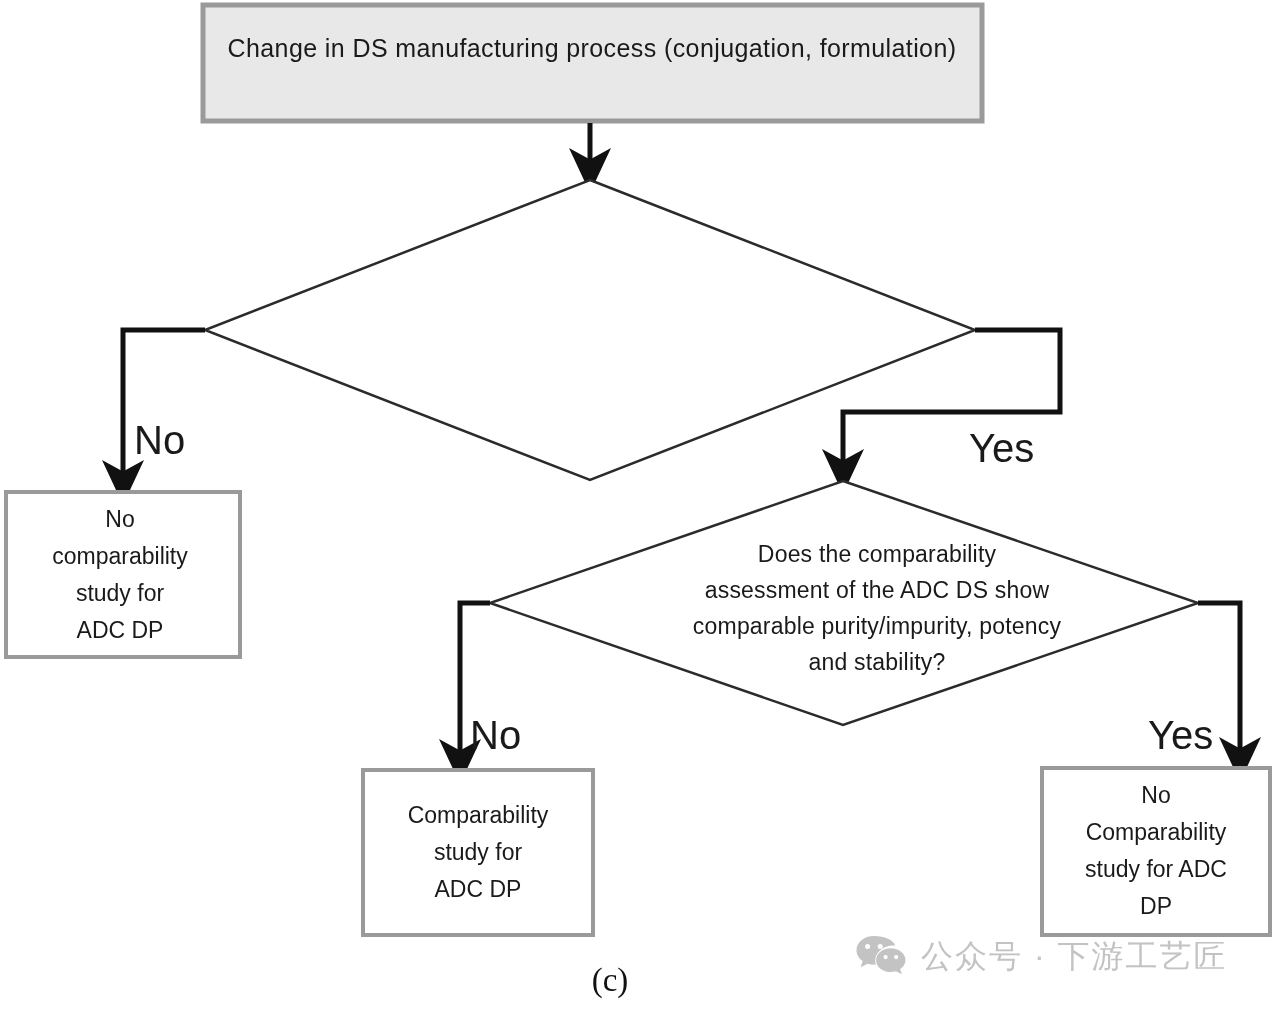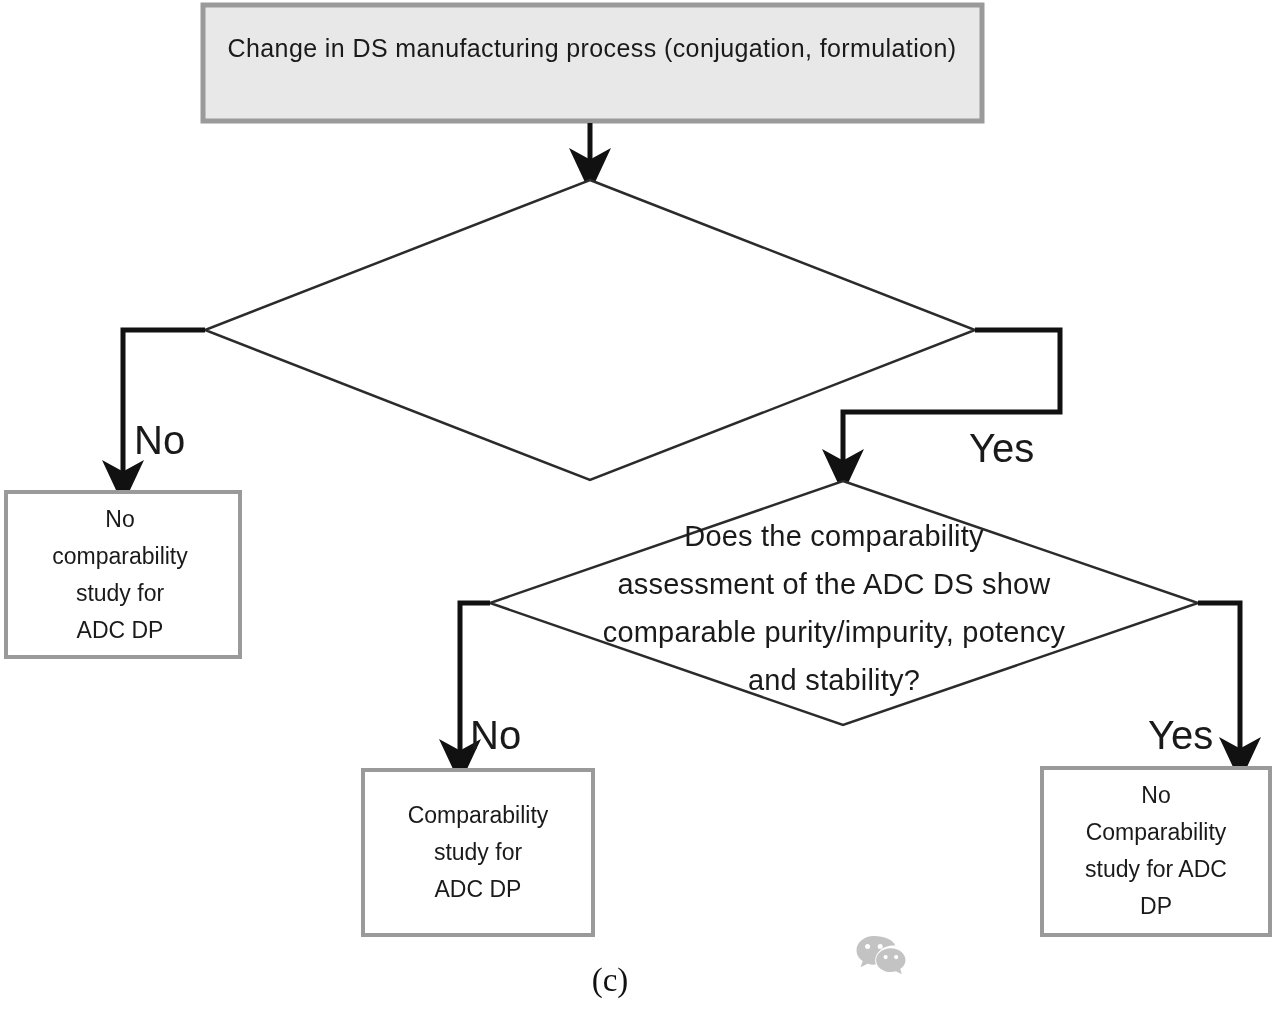--- a/index.html
+++ b/index.html
@@ -50,26 +50,26 @@
     left: 250px;
     top: 255px;
     width: 680px;
     height: 120px;
     font-size: 24px;
     line-height: 37px;
     letter-spacing: 0.2px;
   }
   
   #decision2-text {
-    left: 549px;
+    left: 592px;
     top: 528px;
     width: 570px;
     height: 160px;
-    font-size: 29px;
-    line-height: 48px;
+    font-size: 23px;
+    line-height: 36px;
     letter-spacing: 0.2px;
   }
   
   #left-box-text {
     left: 12px;
     top: 500px;
     width: 216px;
     height: 150px;
     font-size: 23px;
     line-height: 37px;
@@ -207,15 +207,16 @@
                  C39,11.4 39.6,11.4 40.3,11.5 C38.4,6 29.5,2 19,2 Z" fill="#c3c3c3"></path>
         <circle cx="12.6" cy="12.6" r="2.5" fill="#ffffff"></circle>
         <circle cx="25.2" cy="12.6" r="2.5" fill="#ffffff"></circle>
         <path d="M50.5,26.2 C50.5,19.6 43.9,14.3 35.8,14.3 C27.7,14.3 21.1,19.6 21.1,26.2
                  C21.1,32.8 27.7,38.1 35.8,38.1 C37.6,38.1 39.4,37.8 41,37.3 L46.8,40.2
                  L45.2,35 C48.4,32.8 50.5,29.7 50.5,26.2 Z" fill="#c3c3c3"></path>
         <circle cx="30.6" cy="23.1" r="2.1" fill="#ffffff"></circle>
         <circle cx="41.1" cy="23.1" r="2.1" fill="#ffffff"></circle>
       </svg>
     </span>
+    <span class="wm-label">公众号 · 下游工艺匠</span>
   </div>
 
 </div>
 
 </body></html>

